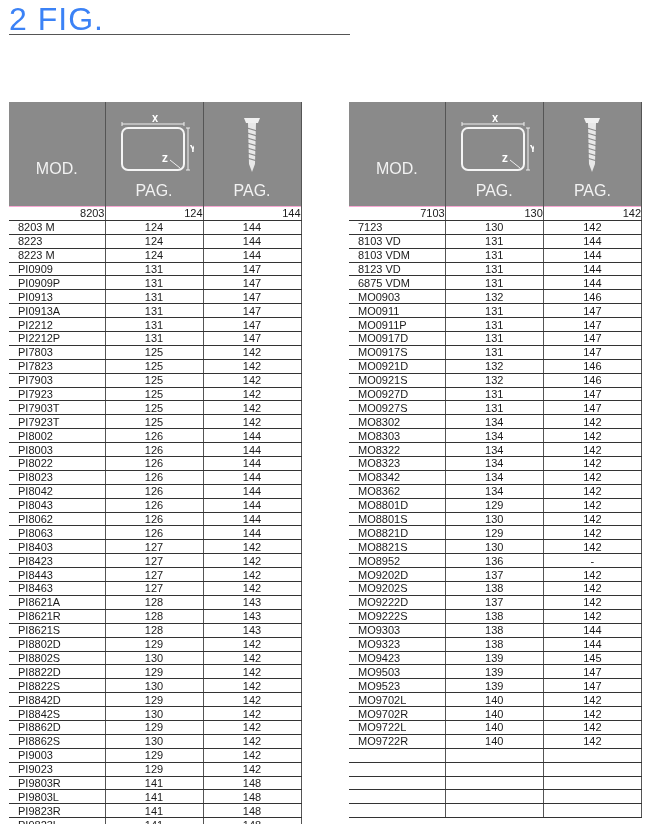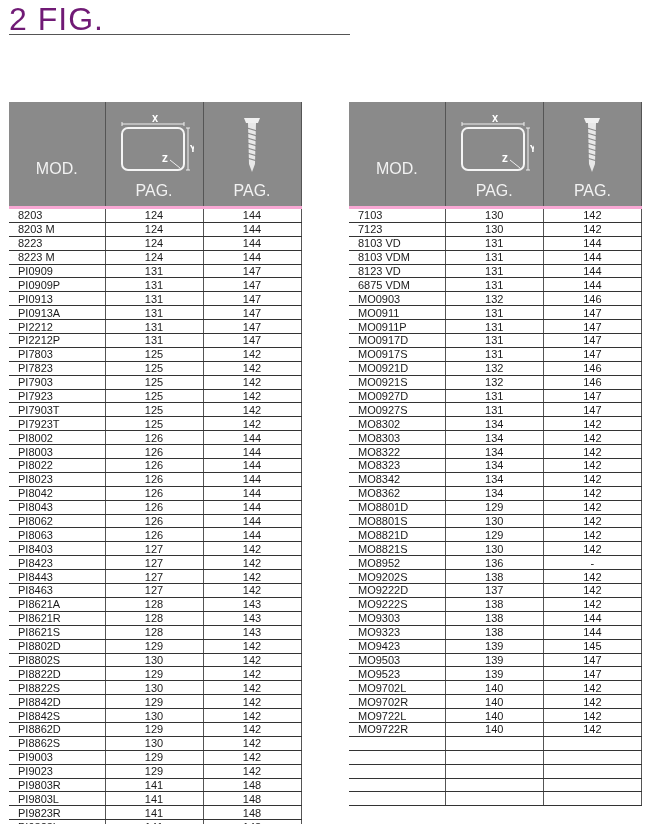--- a/index.html
+++ b/index.html
@@ -3,21 +3,21 @@
 <meta charset="utf-8">
 <style>
   html, body { margin: 0; padding: 0; background: #ffffff; }
   body {
     width: 651px; height: 824px; overflow: hidden; position: relative;
     font-family: "DejaVu Sans", sans-serif; color: #1a1a1a;
   }
   .title {
     position: absolute; left: 9px; top: 2px;
     font-family: "Liberation Sans", sans-serif;
-    font-size: 32px; color: #701a75; letter-spacing: 1px; line-height: 34px;
+    font-size: 32px; color: #3b82f6; letter-spacing: 1px; line-height: 34px;
   }
   .title-rule {
     position: absolute; left: 9px; top: 34px; width: 341px; height: 1px; background: #555;
   }
   .tbl {
     position: absolute; top: 102px; border-collapse: collapse; table-layout: fixed;
   }
   .tbl.left { left: 9px; width: 292px; }
   .tbl.right { left: 349px; width: 293px; }
   .tbl col.c1 { width: 96px; }
@@ -34,21 +34,21 @@
   .th-pag { display: block; padding-bottom: 6px; text-align: center; font-size: 16px; }
   .th-icon { position: absolute; left: 50%; top: 12px; transform: translateX(-50%); }
   .tbl td {
     height: 12.9px; padding: 0; line-height: 12px;
     font-family: "Liberation Sans", sans-serif; font-size: 11px;
     border-bottom: 1px solid #333; border-left: 1px solid #555; border-right: 1px solid #555;
     overflow: hidden; white-space: nowrap;
   }
   .tbl td:first-child { border-left: none; padding-left: 9px; }
   .tbl td.num { text-align: center; }
-  .tbl tr.first td { border-top: 3px solid #f9a8d4; }
+  .tbl tr.first td { border-top: 1px solid #f9a8d4; text-align: right; }
 </style>
 </head>
 <body>
 
 <div class="title">2 FIG.</div>
 <div class="title-rule"></div>
 
 <table class="tbl left">
   <colgroup>
       <col class="c1">
@@ -501,20 +501,25 @@
         <td>MO8821S</td>
         <td class="num">130</td>
         <td class="num">142</td>
       </tr>
       <tr>
         <td>MO8952</td>
         <td class="num">136</td>
         <td class="num">-</td>
       </tr>
       <tr>
+        <td>MO9202D</td>
+        <td class="num">137</td>
+        <td class="num">142</td>
+      </tr>
+      <tr>
         <td>MO9202S</td>
         <td class="num">138</td>
         <td class="num">142</td>
       </tr>
       <tr>
         <td>MO9222D</td>
         <td class="num">137</td>
         <td class="num">142</td>
       </tr>
       <tr>

